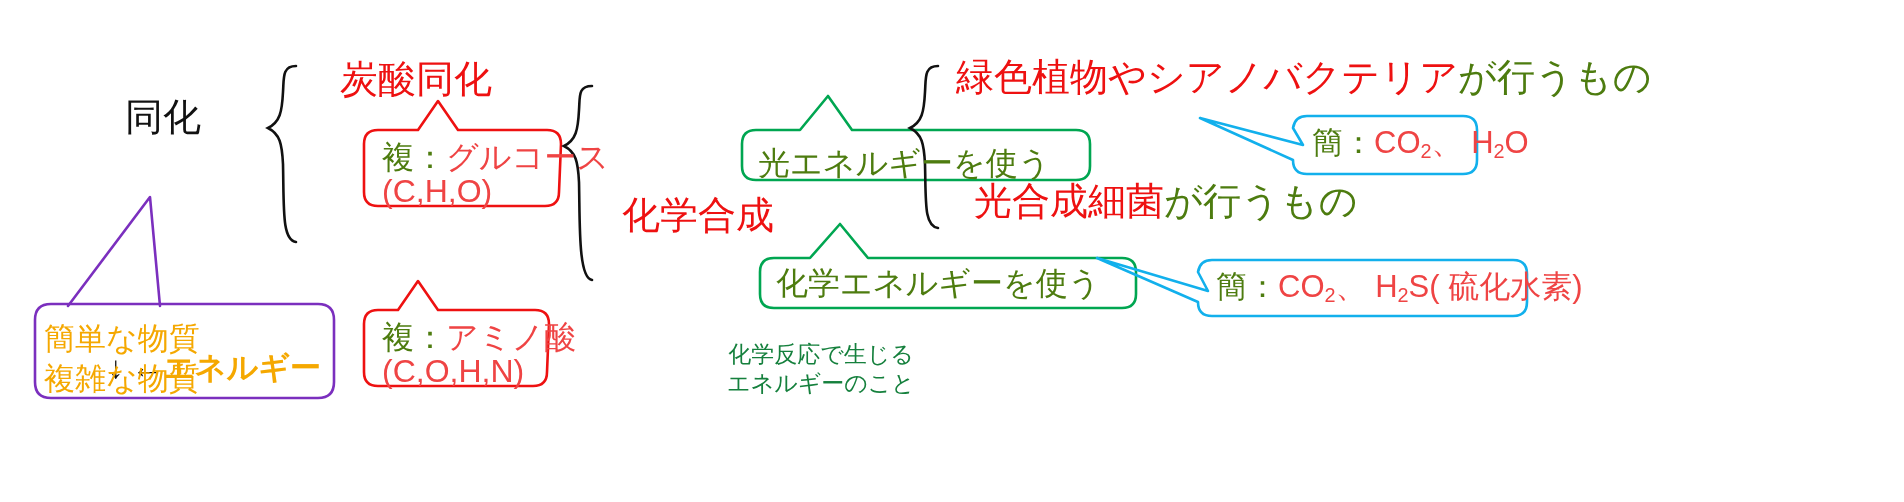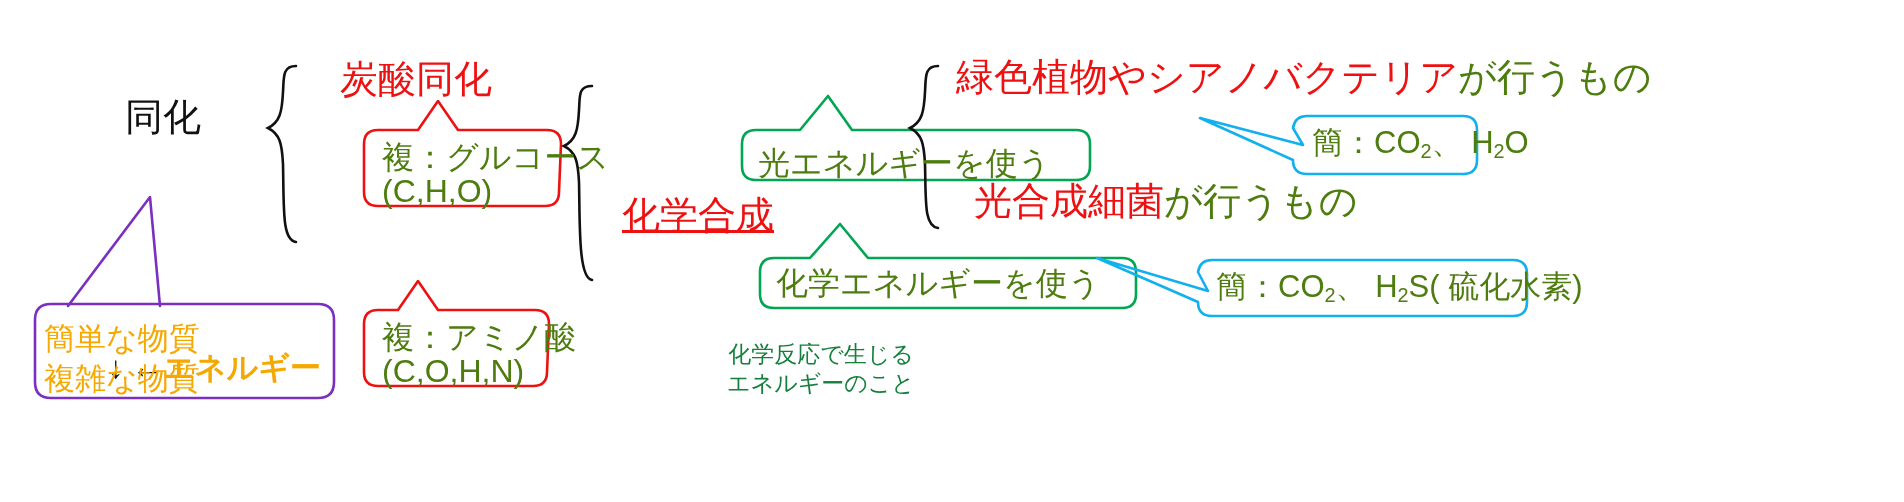--- a/index.html
+++ b/index.html
@@ -6,21 +6,21 @@
   body{
     width:1904px;height:502px;background:#ffffff;position:relative;overflow:hidden;
     font-family:"Liberation Sans","DejaVu Sans",sans-serif;
   }
   #stage{position:absolute;left:0;top:0;width:1904px;height:502px;}
   .svg-layer{position:absolute;left:0;top:0;width:1904px;height:502px;pointer-events:none;}
   .lbl{position:absolute;white-space:nowrap;line-height:1;}
 
   .red{color:#ee1111;}
   .black{color:#4d7c0f;}
-  .orange{color:#4d7c0f;}
+  .orange{color:#ef4444;}
 
   .t-root{font-size:38px;color:#111;margin-left:20px;}
   .t-branch{font-size:38px;color:#ee1111;font-weight:400;}
   .t-head{font-size:38px;}
   .boxtext{font-size:32px;line-height:1.12;}
   .cyan-text{font-size:31px;line-height:1.1;}
   .caption{font-size:23px;color:#15803d;line-height:1.25;text-align:center;}
   .purple-text{font-size:31px;color:#f5a800;line-height:1.22;}
   .energy{font-weight:bold;color:#f5a800;}
   .arrowglyph{color:#111;font-weight:bold;}
@@ -81,21 +81,21 @@
   </div>
   <div class="lbl boxtext orange" style="left:382px;top:174px;">(C,H,O)</div>
 
   <div class="lbl boxtext" style="left:382px;top:320px;">
     <span class="black">複：</span><span class="orange">アミノ酸</span>
   </div>
   <div class="lbl boxtext orange" style="left:382px;top:354px;">(C,O,H,N)</div>
 
   <div class="lbl boxtext black" style="left:758px;top:138px;margin-top:8px;">光エネルギーを使う</div>
 
-  <div class="lbl t-branch" style="left:622px;top:196px;text-decoration:underline;">化学合成</div>
+  <div class="lbl t-branch" style="left:622px;top:196px;">化学合成</div>
   <div class="lbl boxtext black" style="left:776px;top:266px;">化学エネルギーを使う</div>
 
   <div class="lbl caption" style="left:676px;top:340px;width:290px;">
     <div>化学反応で生じる</div>
     <div>エネルギーのこと</div>
   </div>
 
   <div class="lbl t-head" style="left:956px;top:58px;">
     <span class="red">緑色植物やシアノバクテリア</span><span class="black">が行うもの</span>
   </div>

